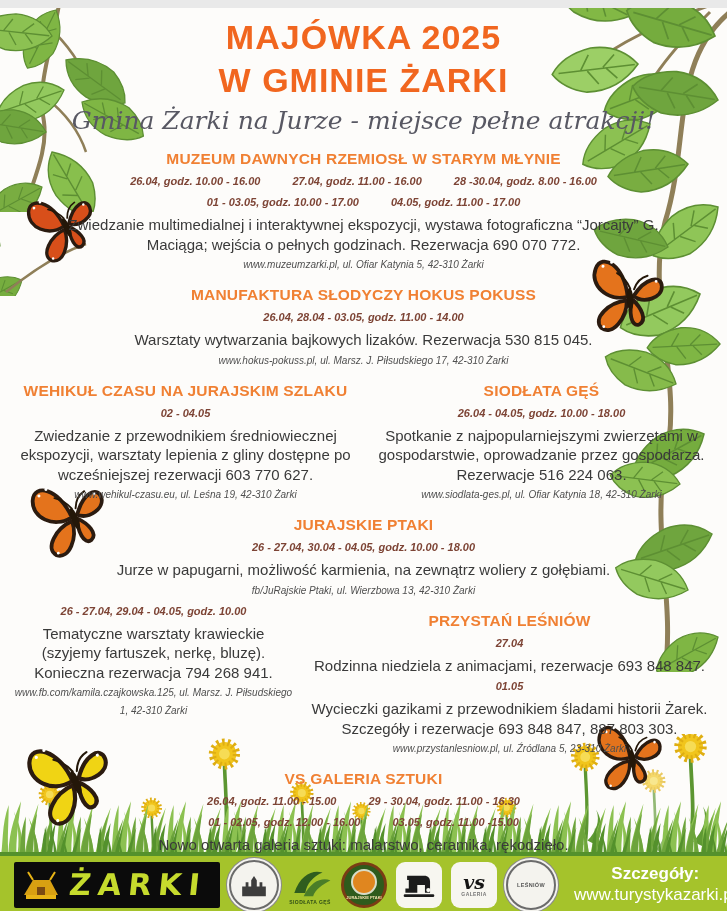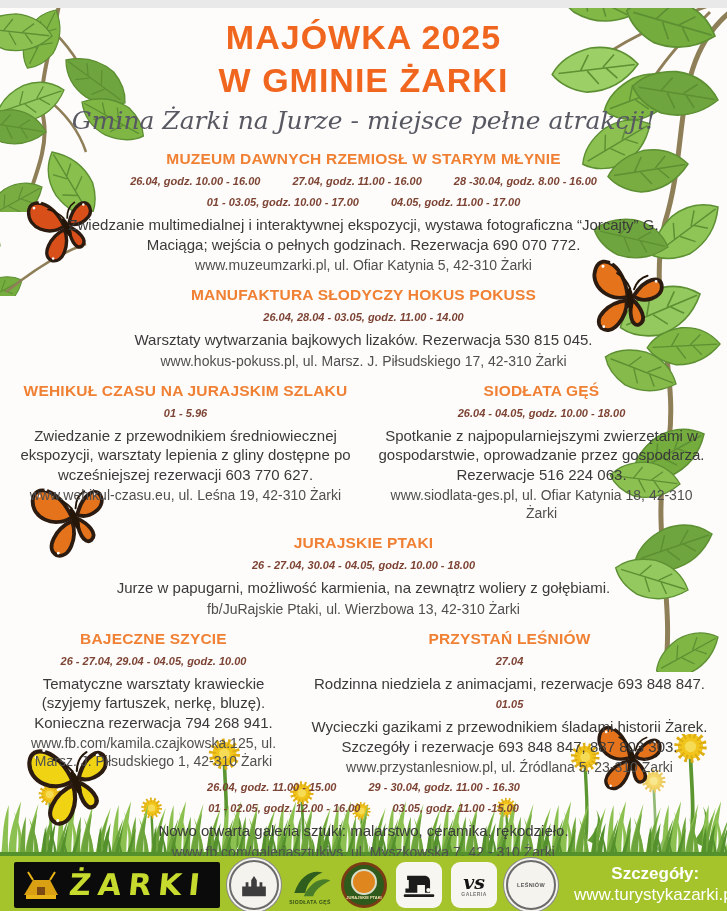--- a/index.html
+++ b/index.html
@@ -15,21 +15,21 @@
   .bottom-strip{position:absolute;left:0;bottom:0;width:727px;height:6px;background:#4e2a23;z-index:7;}
   
   .title-line{color:#f1661f;font-weight:bold;font-size:34px;line-height:43px;letter-spacing:1px;margin:0;}
   .title-line:first-child{margin-top:8px;}
   .subtitle{font-family:"DejaVu Serif",serif;font-style:italic;color:#585863;font-size:25px;line-height:34px;margin:2px 0 0;}
   .sec{margin:0;}
   .sec-heading{color:#f08033;font-weight:bold;font-size:15.5px;line-height:19px;margin:11px 0 3px;letter-spacing:.2px;}
   .dates{color:#7d4435;font-weight:bold;font-style:italic;font-size:11px;line-height:20px;margin:1px 0;}
   .dates span{display:inline-block;margin:0 16px;}
   .body-text{color:#3a3a3a;font-size:15px;line-height:19.5px;margin:3px auto 0;}
-  .address{color:#4f4f4f;font-size:14px;line-height:18px;margin:2px auto 0;}
+  .address{color:#4f4f4f;font-size:10px;font-style:italic;line-height:18px;margin:2px auto 0;}
   .two-col{display:flex;width:712px;margin:0 auto;}
   .colL-a{width:356px;} .colR-a{width:356px;}
   .colL-b{width:292px;} .colR-b{width:420px;}
   .w640{max-width:644px;} .w600{max-width:604px;} .w340{max-width:344px;} .w300{max-width:308px;}
   .w280{max-width:284px;} .w410{max-width:416px;}
   
   .zarki-logo{width:206px;height:46px;background:#0b0b0b;border-radius:2px;display:flex;align-items:center;
               padding:0 6px;box-sizing:border-box;flex:0 0 auto;}
   .zarki-text{flex:1;text-align:center;color:#c6db2d;font-weight:bold;font-size:30px;letter-spacing:7px;
               transform:skewX(-6deg);font-family:"DejaVu Sans",sans-serif;line-height:46px;}
@@ -230,57 +230,57 @@
     <section class="sec">
       <h2 class="sec-heading">MANUFAKTURA SŁODYCZY HOKUS POKUSS</h2>
       <div class="dates">26.04, 28.04 - 03.05, godz. 11.00 - 14.00</div>
       <p class="body-text w640">Warsztaty wytwarzania bajkowych lizaków. Rezerwacja 530 815 045.</p>
       <p class="address">www.hokus-pokuss.pl, ul. Marsz. J. Piłsudskiego 17, 42-310 Żarki</p>
     </section>
 
     <div class="two-col">
       <section class="sec colL-a">
         <h2 class="sec-heading">WEHIKUŁ CZASU NA JURAJSKIM SZLAKU</h2>
-        <div class="dates">01 - 5.96</div>
+        <div class="dates">02 - 04.05</div>
         <p class="body-text w340">Zwiedzanie z przewodnikiem średniowiecznej ekspozycji, warsztaty lepienia z gliny dostępne po wcześniejszej rezerwacji 603 770 627.</p>
         <p class="address">www.wehikul-czasu.eu, ul. Leśna 19, 42-310 Żarki</p>
       </section>
       <section class="sec colR-a">
         <h2 class="sec-heading">SIODŁATA GĘŚ</h2>
         <div class="dates">26.04 - 04.05, godz. 10.00 - 18.00</div>
         <p class="body-text w340">Spotkanie z najpopularniejszymi zwierzętami w gospodarstwie, oprowadzanie przez gospodarza. Rezerwacje 516 224 063.</p>
         <p class="address w300">www.siodlata-ges.pl, ul. Ofiar Katynia 18, 42-310 Żarki</p>
       </section>
     </div>
 
     <section class="sec">
       <h2 class="sec-heading">JURAJSKIE PTAKI</h2>
       <div class="dates">26 - 27.04, 30.04 - 04.05,  godz. 10.00 - 18.00</div>
       <p class="body-text w640">Jurze w papugarni, możliwość karmienia, na zewnątrz  woliery z gołębiami.</p>
       <p class="address">fb/JuRajskie Ptaki, ul. Wierzbowa 13, 42-310 Żarki</p>
     </section>
 
     <div class="two-col">
       <section class="sec colL-b">
-        <h2 class="sec-heading">BAJECZNE SZYCIE</h2>
         <div class="dates">26 - 27.04, 29.04 - 04.05,  godz. 10.00</div>
         <p class="body-text w280">Tematyczne warsztaty krawieckie (szyjemy fartuszek, nerkę, bluzę). Konieczna rezerwacja 794 268 941.</p>
         <p class="address w280">www.fb.com/kamila.czajkowska.125, ul. Marsz. J. Piłsudskiego 1, 42-310 Żarki</p>
       </section>
       <section class="sec colR-b">
         <h2 class="sec-heading">PRZYSTAŃ LEŚNIÓW</h2>
         <div class="dates">27.04</div>
         <p class="body-text w410">Rodzinna niedziela z animacjami,  rezerwacje 693 848 847.</p>
         <div class="dates">01.05</div>
         <p class="body-text w410">Wycieczki gazikami z przewodnikiem śladami historii Żarek. Szczegóły i rezerwacje 693 848 847, 887 803 303.</p>
         <p class="address">www.przystanlesniow.pl, ul. Źródlana 5, 23-310 Żarki</p>
       </section>
     </div>
 
     <section class="sec">
+      <h2 class="sec-heading">VS GALERIA SZTUKI</h2>
       <div class="dates">
         <span>26.04,  godz. 11.00 - 15.00</span><span>29 - 30.04, godz. 11.00 - 16.30</span>
       </div>
       <div class="dates">
         <span>01 - 02.05, godz. 12.00 - 16.00</span><span>03.05, godz. 11.00 -15.00</span>
       </div>
       <p class="body-text w600">Nowo otwarta galeria sztuki: malarstwo, ceramika, rękodzieło.</p>
       <p class="address">www.fb.com/galeriasztukivs, ul. Myszkowska 7, 42 - 310 Żarki</p>
     </section>
   </div>

